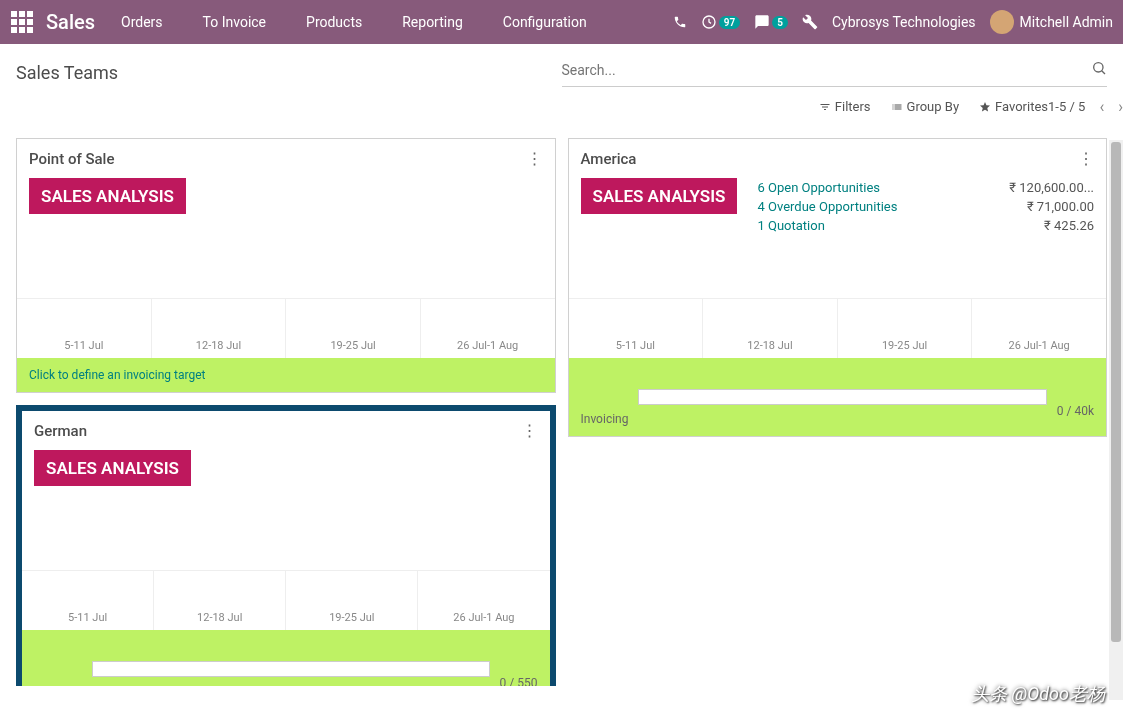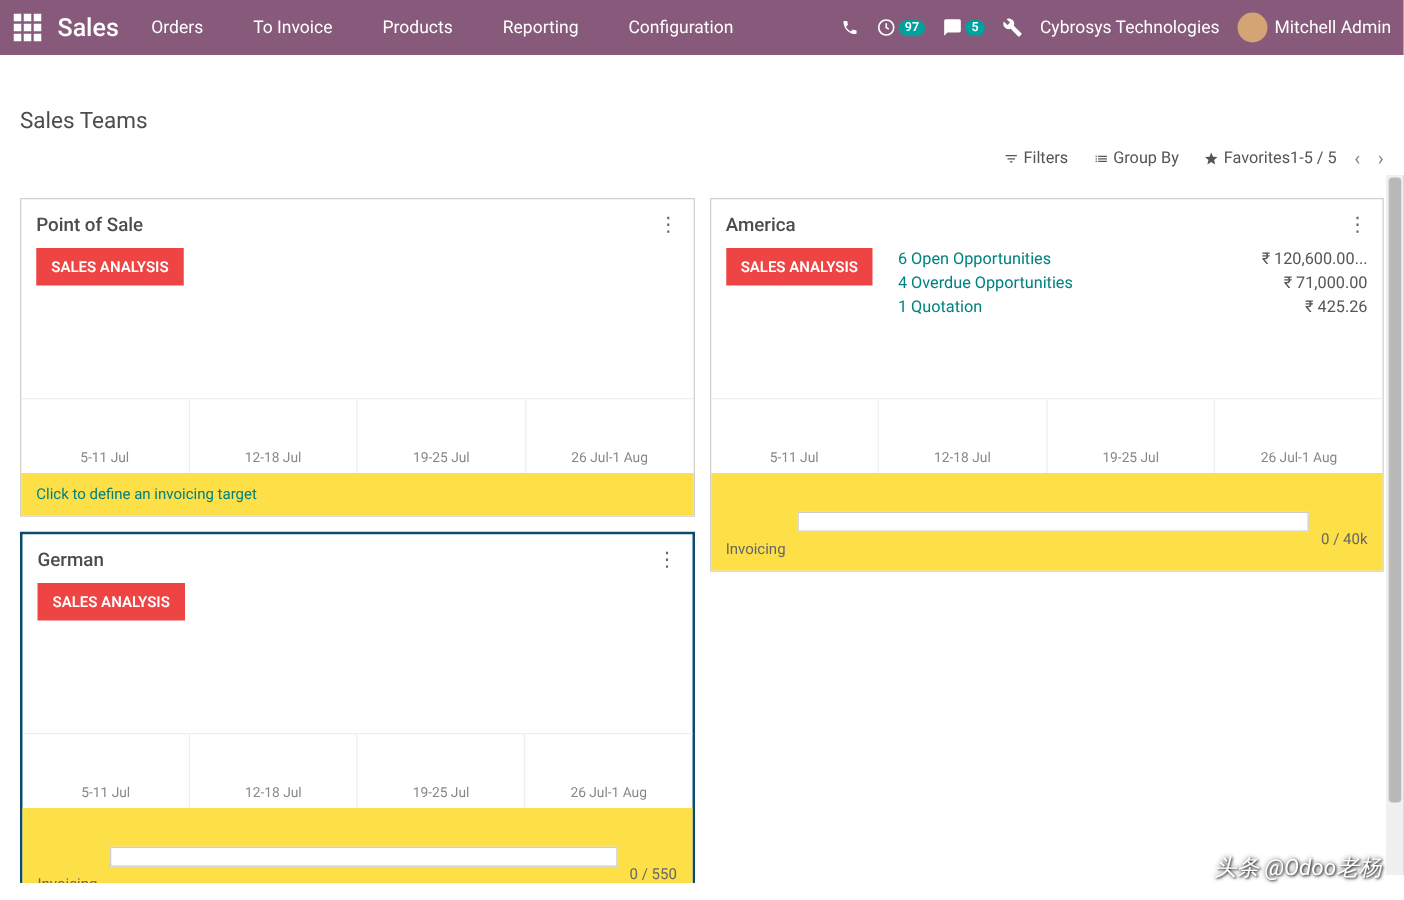--- a/index.html
+++ b/index.html
@@ -10,48 +10,48 @@
 .brand { font-size: 20px; font-weight: 500; margin-right: 16px; }
 .nav-links { display: flex; gap: 20px; }
 .nav-links a { color: #fff; text-decoration: none; padding: 6px 10px; font-size: 14px; cursor: pointer; }
 .topbar-right { margin-left: auto; display: flex; align-items: center; gap: 14px; }
 .icon-btn { cursor: pointer; position: relative; display: flex; align-items: center; }
 .badge { background: #00a09d; color: #fff; border-radius: 8px; font-size: 10px; padding: 1px 5px; margin-left: 2px; font-weight: 600; }
 .company { font-size: 14px; cursor: pointer; }
 .avatar { width: 24px; height: 24px; border-radius: 50%; background: #d4a574; margin-right: 6px; }
 .user { display: flex; align-items: center; font-size: 14px; cursor: pointer; }
 .controlbar { display: flex; padding: 10px 16px 0 16px; }
-.page-title { font-size: 18px; color: #4c4c4c; flex: 1; padding-top: 8px; margin-top: 24px; }
+.page-title { font-size: 18px; color: #4c4c4c; flex: 1; padding-top: 8px; }
 .search-col { flex: 1; }
 .search-box { display: flex; border-bottom: 1px solid #ccc; padding: 6px 0; }
 .search-input { flex: 1; border: none; outline: none; font-size: 14px; color: #666; }
 .search-btn { cursor: pointer; color: #666; }
-.filterbar { display: flex; align-items: center; padding: 10px 16px; justify-content: center; }
+.filterbar { display: flex; align-items: center; padding: 10px 0; justify-content: center; }
 .filterbar-left { flex: 1; }
 .filter-controls { display: flex; gap: 20px; font-size: 13px; color: #555; }
 .filter-item { cursor: pointer; display: flex; align-items: center; gap: 4px; }
 .pager { display: flex; align-items: center; gap: 14px; font-size: 13px; color: #555; }
 .pager-btn { cursor: pointer; font-size: 16px; color: #888; }
 .content { display: flex; gap: 12px; padding: 12px 16px; height: 560px; overflow-y: auto; }
 .col { flex: 1; display: flex; flex-direction: column; gap: 12px; }
 .card { border: 1px solid #d0d0d0; background: #fff; display: flex; flex-direction: column; }
-.card.highlighted { border: 2px solid #0c4a6e; }
+.card.highlighted { border: 6px solid #0c4a6e; }
 .card-header { display: flex; align-items: center; padding: 10px 12px; gap: 32px; }
 .card-title { font-size: 15px; color: #4c4c4c; font-weight: 500; flex: 1; }
 .kebab { cursor: pointer; color: #666; font-size: 16px; }
 .card-body { padding: 0 12px 8px 12px; display: flex; gap: 20px; min-height: 120px; }
-.sa-btn { background: #ef4444; color: #fff; border: none; padding: 8px 12px; font-size: 12px; font-weight: 600; cursor: pointer; align-self: start; }
+.sa-btn { background: #be185d; color: #fff; border: none; padding: 8px 12px; font-size: 17px; font-weight: 600; cursor: pointer; align-self: start; }
 .stats { flex: 1; font-size: 13px; }
 .stat-row { display: flex; padding: 2px 0; }
 .stat-link { color: #008080; cursor: pointer; flex: 1; }
 .stat-val { color: #555; }
 .chart { height: 60px; display: flex; border-top: 1px solid #eee; }
 .chart-cell { flex: 1; border-left: 1px solid #eee; display: flex; align-items: end; justify-content: center; font-size: 11px; color: #888; padding-bottom: 6px; }
 .chart-cell:first-child { border-left: none; }
-.card-footer { background: #fde047; padding: 10px 12px; display: flex; align-items: center; gap: 10px; font-size: 12px; color: #008080; }
+.card-footer { background: #bef264; padding: 10px 12px; display: flex; align-items: center; gap: 10px; font-size: 12px; color: #008080; }
 .card-footer.plain { color: #666; }
 .prog-label { color: #666; margin-top: 44px; }
 .prog-bar { flex: 1; height: 16px; background: #fff; border: 1px solid #ccc; }
 .prog-text { color: #666; font-size: 12px; margin-top: 27px; }
 .scrollbar-track { position: absolute; right: 0; top: 140px; width: 14px; height: 560px; background: #f0f0f0; }
 .scrollbar-thumb { width: 10px; margin: 2px; height: 500px; background: #b8b8b8; border-radius: 3px; }
 .watermark { position: absolute; right: 18px; bottom: 14px; font-size: 18px; color: #fff; font-style: italic; text-shadow: 0 0 4px rgba(0,0,0,.6), 1px 1px 2px rgba(0,0,0,.8); }
 </style>
 </head>
 <body>
@@ -103,20 +103,31 @@
     <div class="company">Cybrosys Technologies</div>
     <div class="user">
       <div class="avatar"></div>
       <span>Mitchell Admin</span>
     </div>
   </div>
 </div>
 
 <div class="controlbar">
   <div class="page-title">Sales Teams</div>
+  <div class="search-col">
+    <div class="search-box">
+      <input class="search-input" placeholder="Search..." style="">
+      <span class="search-btn">
+        <svg width="16" height="16" viewBox="0 0 24 24" fill="none" stroke="#666" stroke-width="2">
+            <circle cx="11" cy="11" r="7"></circle>
+            <path d="M21 21l-5-5"></path>
+          </svg>
+      </span>
+    </div>
+  </div>
 </div>
 
 <div class="filterbar">
   <div class="filterbar-left"></div>
   <div class="filter-controls">
     <div class="filter-item">
       <svg width="12" height="12" viewBox="0 0 24 24" fill="#555">
           <path d="M10 18h4v-2h-4v2zM3 6v2h18V6H3zm3 7h12v-2H6v2z"></path>
         </svg>
       <span>Filters</span>

